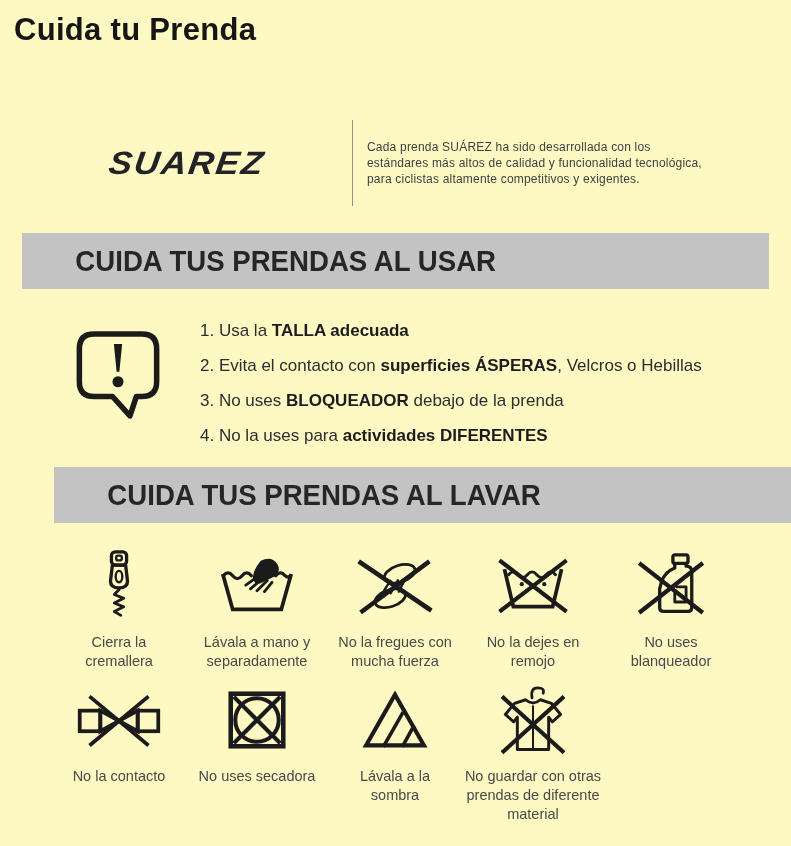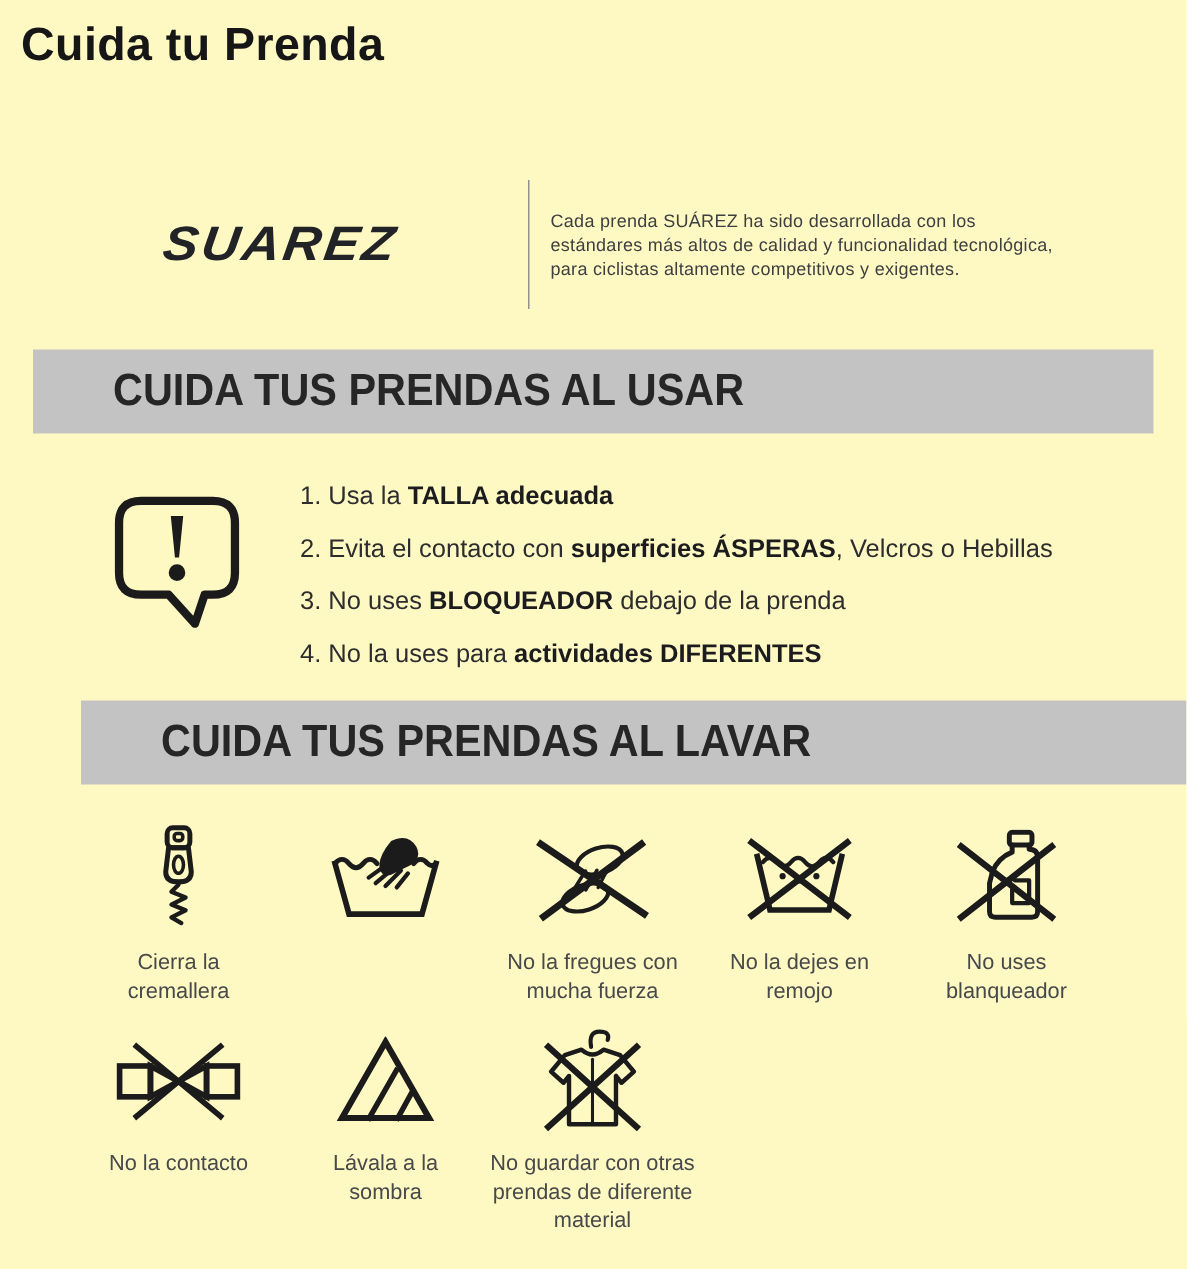--- a/index.html
+++ b/index.html
@@ -109,20 +109,21 @@
     <div class="care-cell">
       <div class="care-icon-box">
         <svg viewBox="0 0 80 62" width="76" height="58">
           <path class="ic-sq" stroke-width="4" d="M4,20 L14,56 L66,56 L76,20"></path>
           <path class="ic" stroke-width="3.5" d="M4,20 Q9,14 14,20 Q19,26 24,20 Q29,14 34,20"></path>
           <path class="ic" stroke-width="3.5" d="M60,20 Q65,14 70,20 Q73,23 76,20"></path>
           <path class="ic-fill" d="M44,4 Q56,-2 62,8 Q66,16 58,21 L44,28 Q38,30 36,24 Q34,16 44,4 Z"></path>
           <path class="ic" stroke-width="3" d="M42,20 L28,30 M46,23 L33,34 M51,25 L40,36 M56,27 L48,37"></path>
         </svg>
       </div>
+      <div class="care-label">Lávala a mano y separadamente</div>
     </div>
 
     <div class="care-cell">
       <div class="care-icon-box">
         <svg viewBox="0 0 86 66" width="80" height="62">
           <g transform="rotate(-18 43 33)">
             <ellipse class="ic" stroke-width="3" cx="52" cy="22" rx="17" ry="9"></ellipse>
             <ellipse class="ic" stroke-width="3" cx="34" cy="44" rx="17" ry="9"></ellipse>
             <path class="ic" stroke-width="2.5" d="M40,26 L28,36 M48,28 L36,39 M56,29 L45,40"></path>
           </g>
@@ -166,20 +167,30 @@
         <svg viewBox="0 0 92 64" width="86" height="60">
           <rect class="ic-sq" stroke-width="4" x="4" y="22" width="22" height="22"></rect>
           <rect class="ic-sq" stroke-width="4" x="66" y="22" width="22" height="22"></rect>
           <path class="ic-sq" stroke-width="4" d="M26,22 L66,44 L66,22 L26,44 Z"></path>
           <path class="ic-sq" stroke-width="4" d="M16,8 L76,58 M76,8 L16,58"></path>
         </svg>
       </div>
       <div class="care-label">No la contacto</div>
     </div>
 
+    <div class="care-cell">
+      <div class="care-icon-box">
+        <svg viewBox="0 0 64 64" width="58" height="58">
+          <rect class="ic-sq" stroke-width="5" x="3" y="3" width="58" height="58"></rect>
+          <circle class="ic" stroke-width="4.5" cx="32" cy="32" r="24"></circle>
+          <path class="ic-sq" stroke-width="4.5" d="M8,8 L56,56 M56,8 L8,56"></path>
+        </svg>
+      </div>
+      <div class="care-label">No uses secadora</div>
+    </div>
 
     <div class="care-cell">
       <div class="care-icon-box">
         <svg viewBox="0 0 72 64" width="66" height="58">
           <path class="ic-sq" stroke-width="4.5" d="M36,4 L4,60 L68,60 Z"></path>
           <path class="ic-sq" stroke-width="4" d="M44,25 L24,60 M56,40 L45,60"></path>
         </svg>
       </div>
       <div class="care-label">Lávala a la sombra</div>
     </div>

